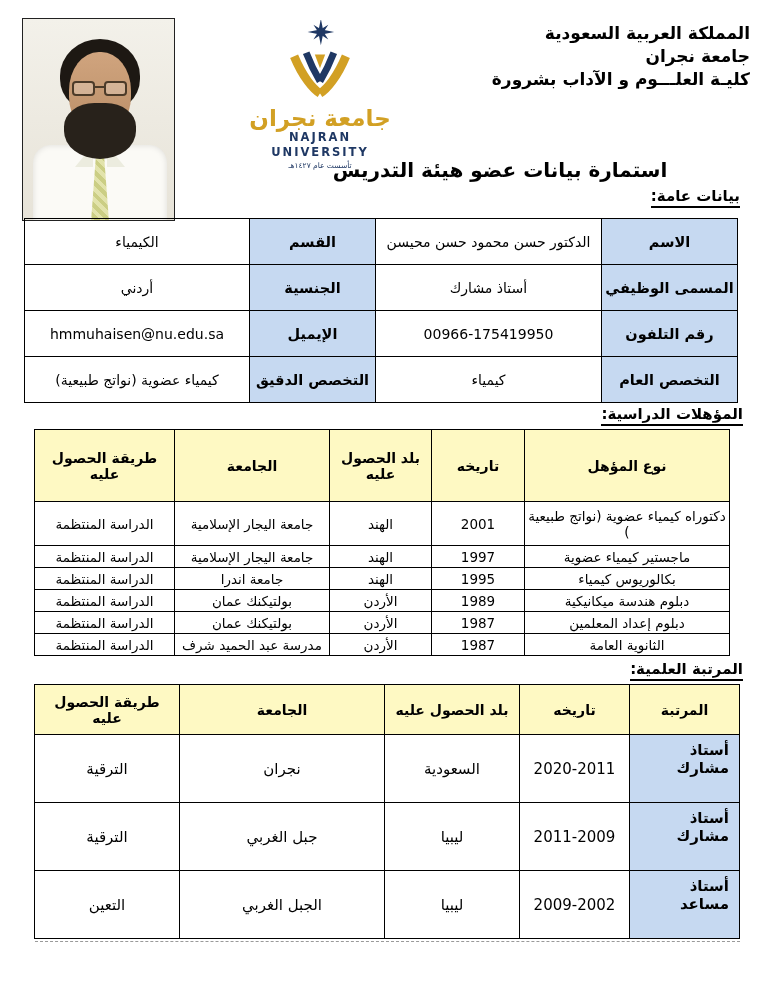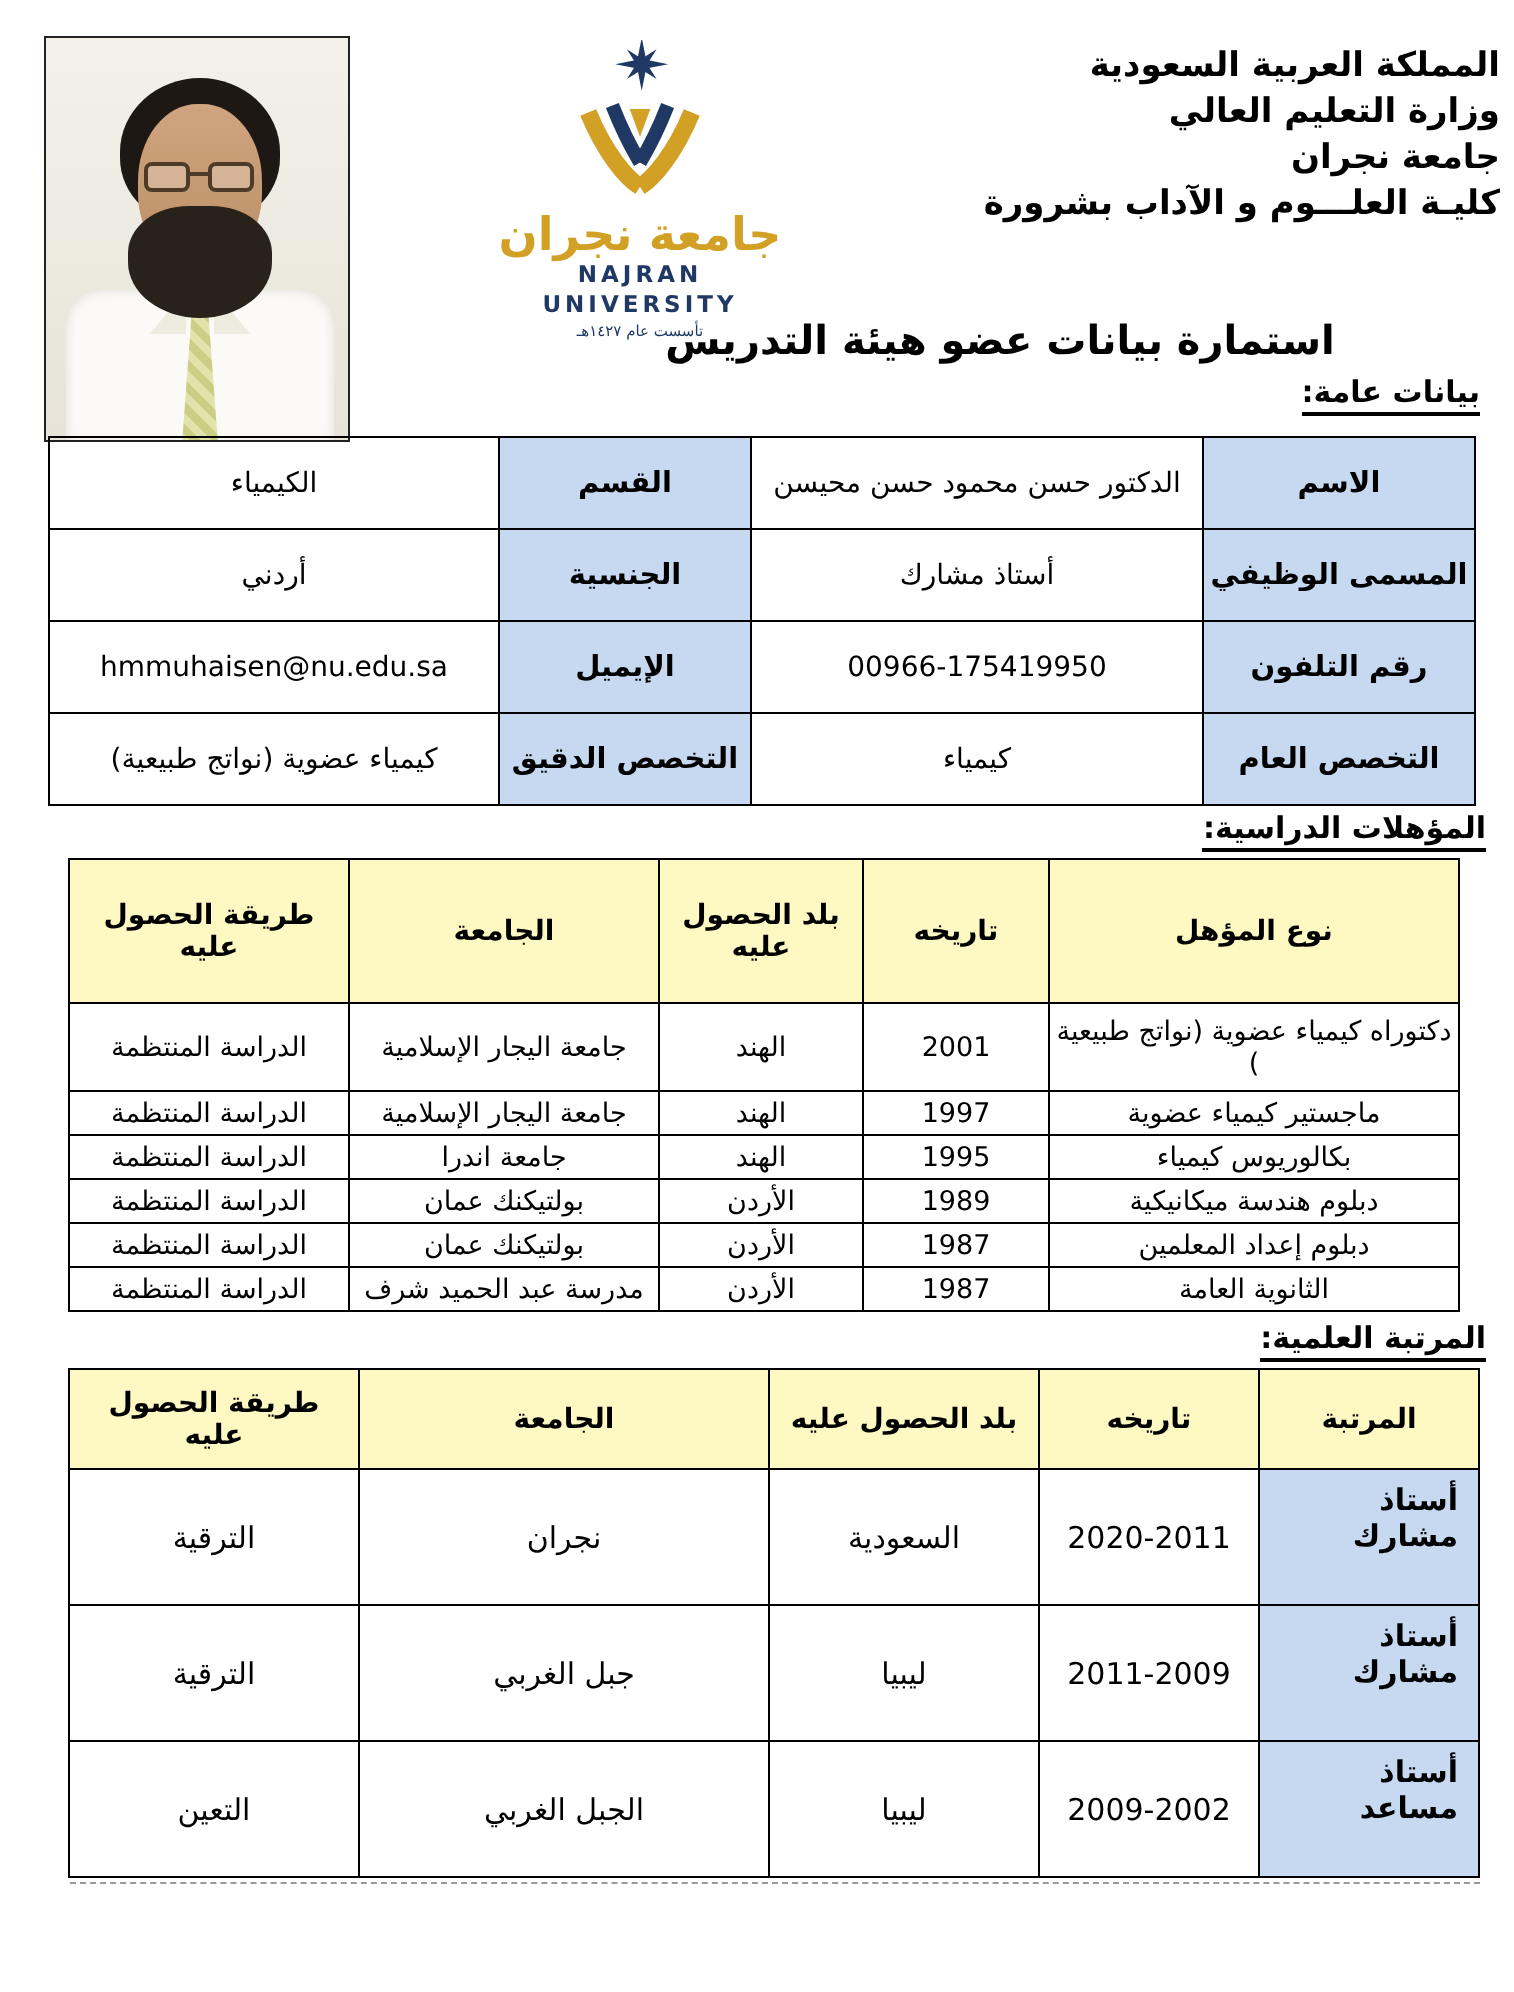--- a/index.html
+++ b/index.html
@@ -107,21 +107,20 @@
     <path d="M76,38 C69,56 63,66 60,71" stroke="#1f3864" stroke-width="8" fill="none"></path>
     <polygon points="54,40 60,56 66,40" fill="#d2a024"></polygon>
   </svg>
   <div class="logo-arabic">جامعة نجران</div>
   <div class="logo-english" dir="ltr">NAJRAN UNIVERSITY</div>
   <div class="logo-founded">تأسست عام ١٤٢٧هـ</div>
 </div>
 
 <div class="abs uni-header">
   <div>المملكة العربية السعودية</div>
-  <div>وزارة التعليم العالي</div>
   <div>جامعة نجران</div>
   <div>كليـة العلـــوم و الآداب بشرورة</div>
 </div>
 
 <div class="abs form-title">استمارة بيانات عضو هيئة التدريس</div>
 
 <div class="abs" style="top:186px; right:17px;">
   <span class="sec-title">بيانات عامة:</span>
 </div>
 

